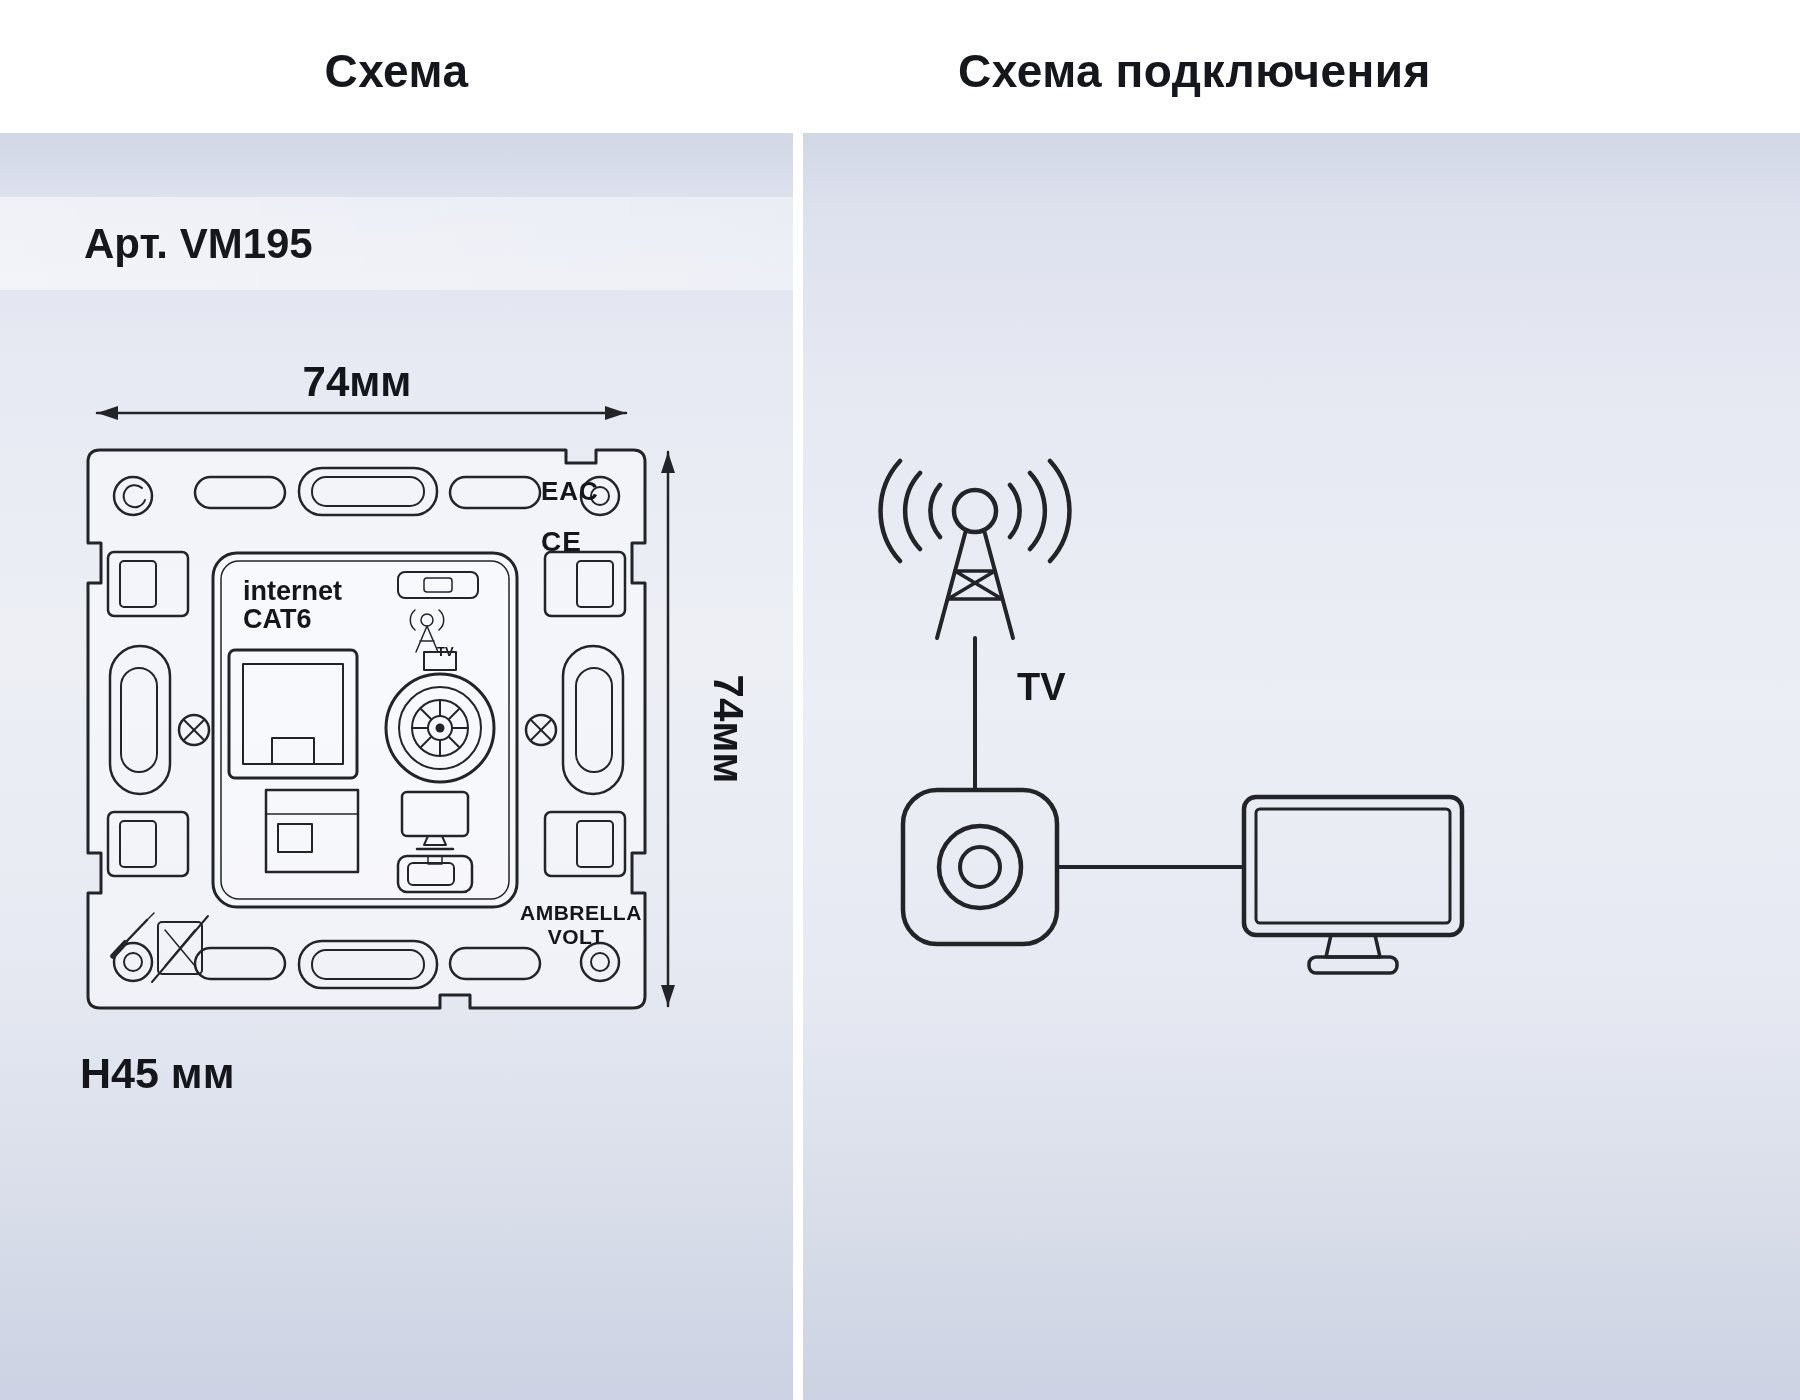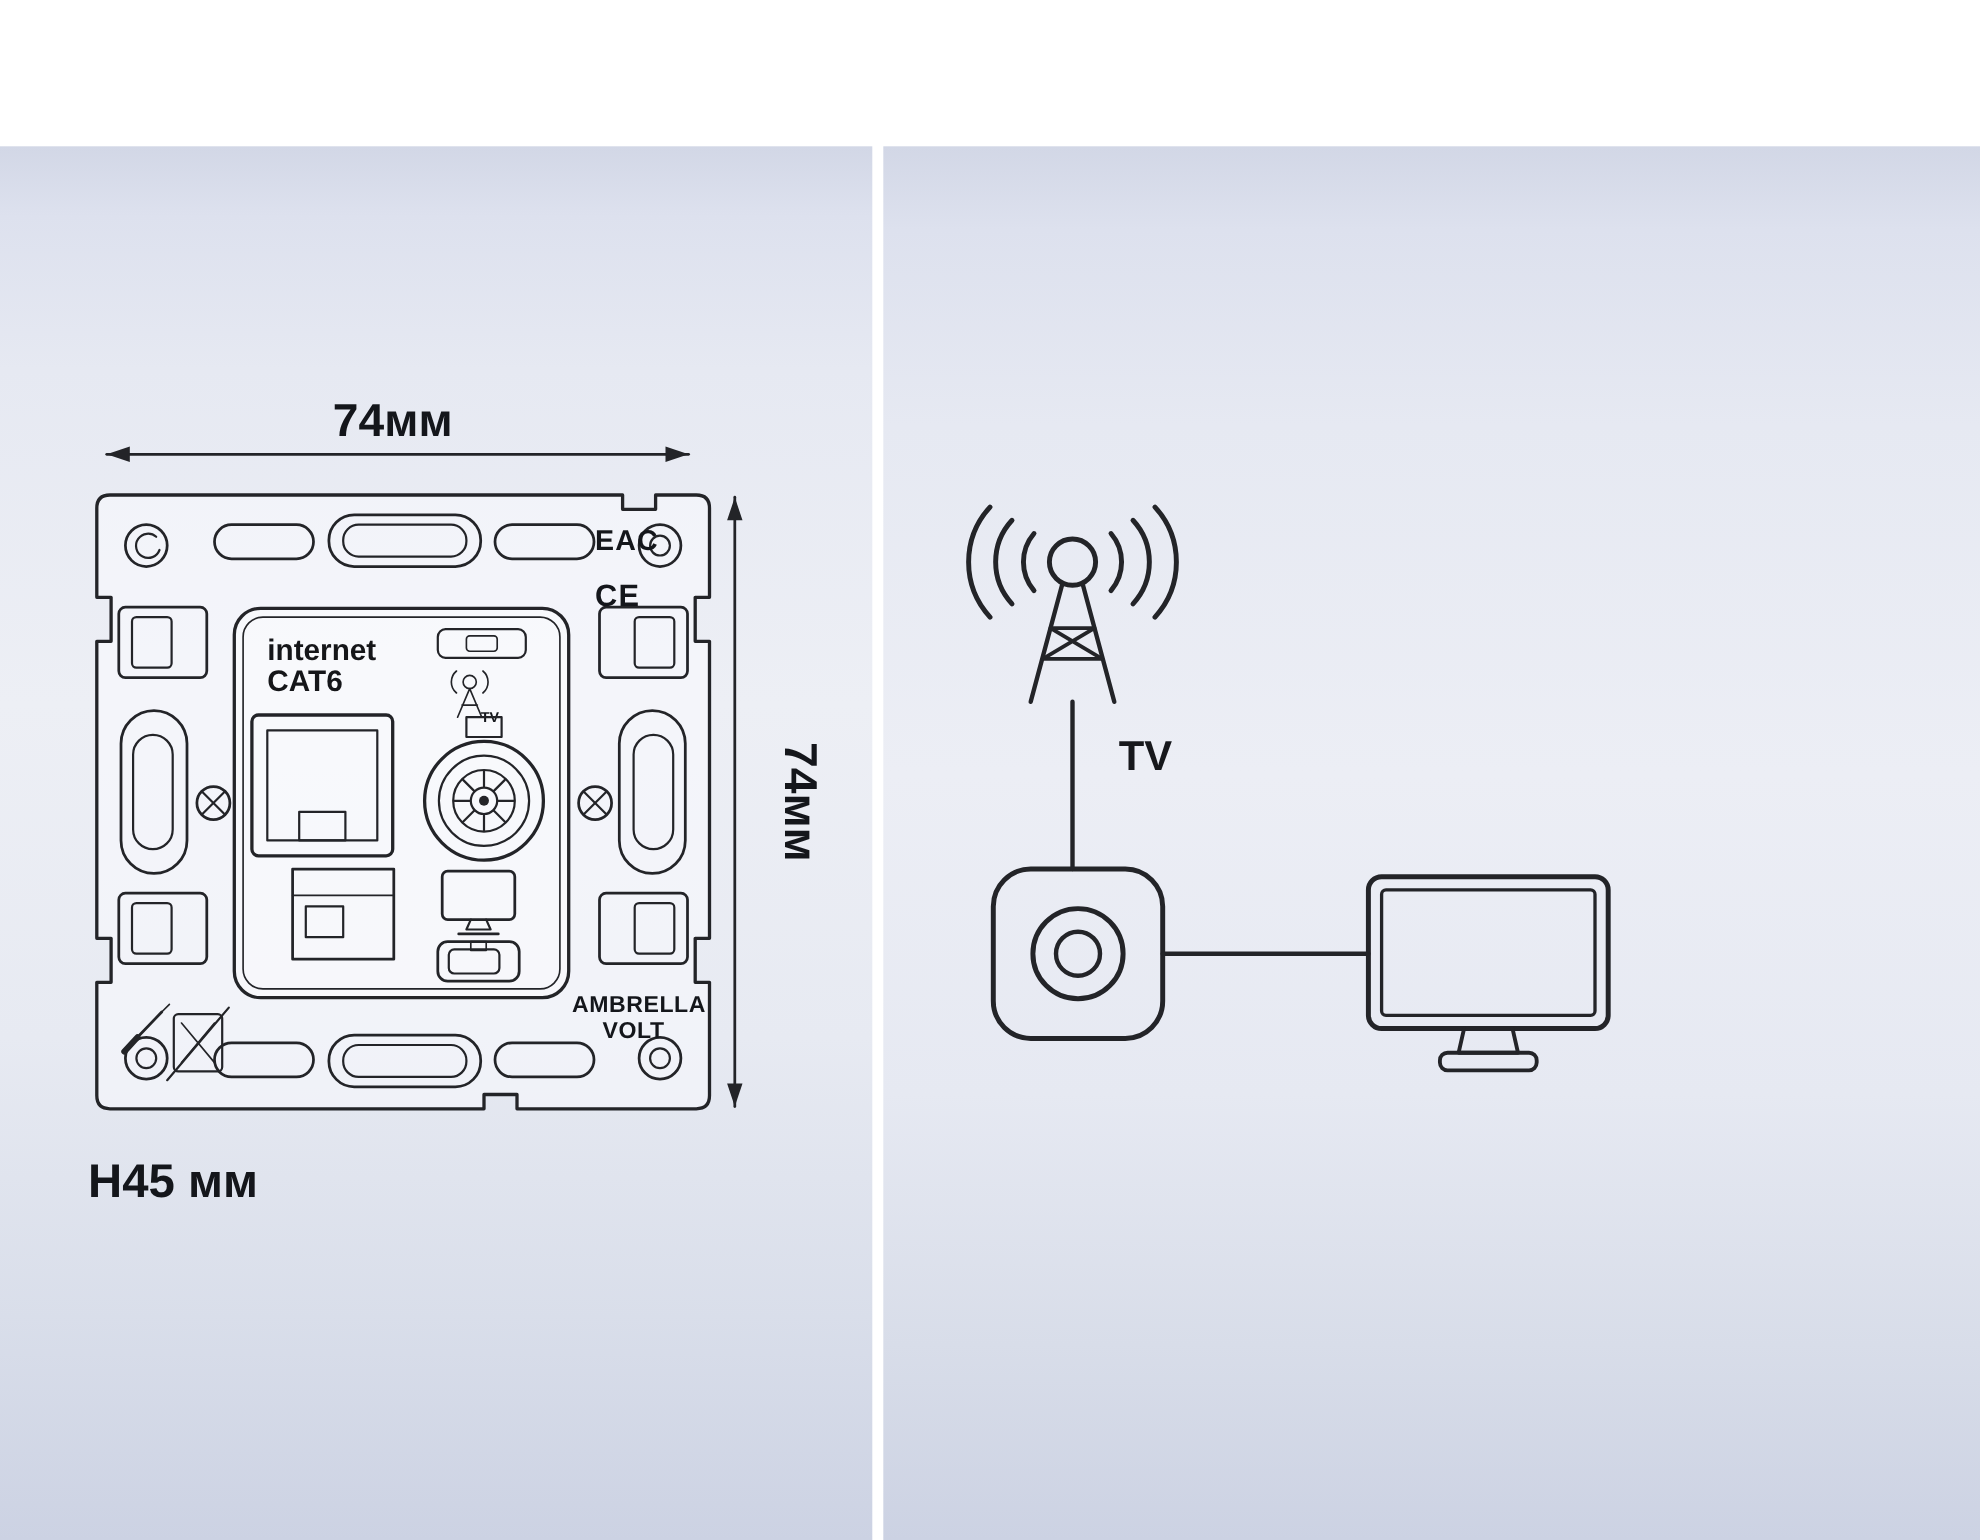--- a/index.html
+++ b/index.html
@@ -47,22 +47,29 @@
   .cert{font-size:26px;font-weight:700;letter-spacing:1px;}
   .cert2{font-size:28px;font-weight:700;letter-spacing:1px;}
   .brand{font-size:21px;font-weight:700;letter-spacing:.5px;}
   .tvlabel{font-size:38px;font-weight:600;fill:#17181c;}
 </style>
 </head>
 <body>
 
 <div class="page">
 
+  <div class="top-bar">
+    <div class="htitle left">Схема</div>
+    <div class="htitle right">Схема подключения</div>
+  </div>
 
   <div class="panel panel-left">
+    <div class="article-band">
+      <span class="article">Арт. VM195</span>
+    </div>
 
     <svg class="left-svg" viewBox="0 0 793 1100">
 
       <g>
         <text class="dim" x="357" y="96" text-anchor="middle">74мм</text>
         <line class="ln w25" x1="97" y1="113" x2="626" y2="113"></line>
         <polygon class="solid" points="97,113 118,106 118,120"></polygon>
         <polygon class="solid" points="626,113 605,106 605,120"></polygon>
       </g>
 

